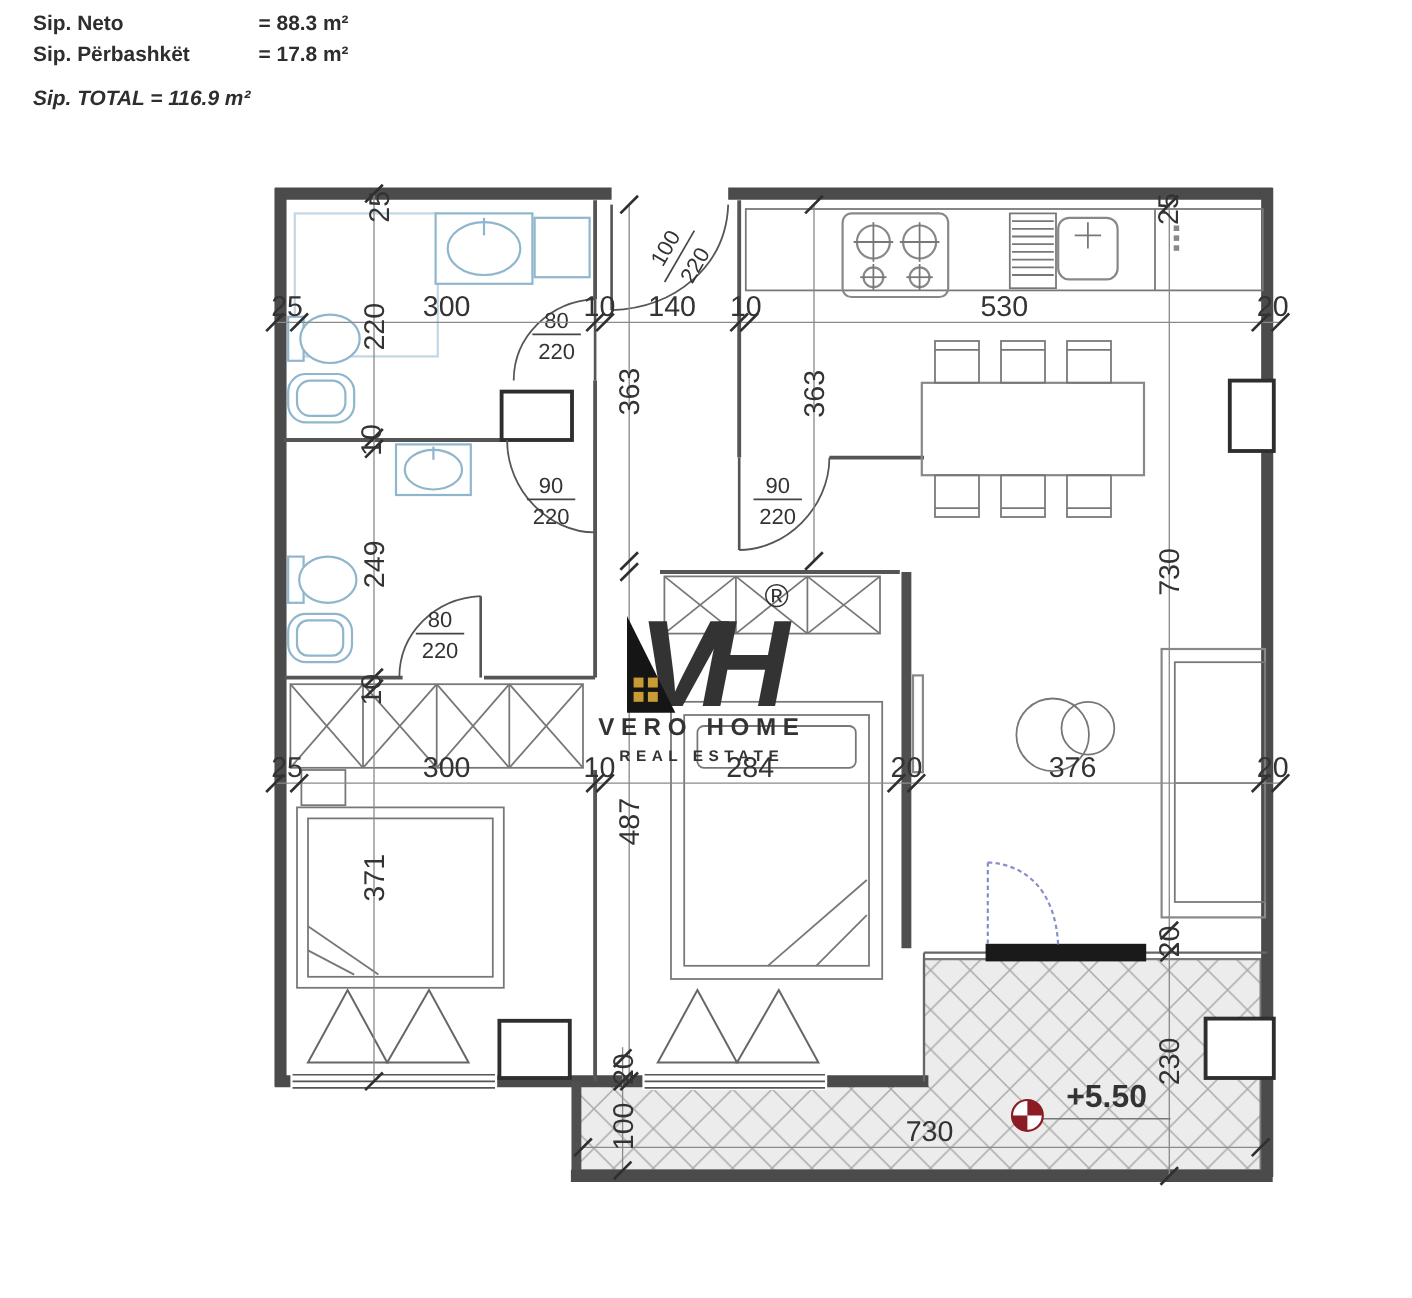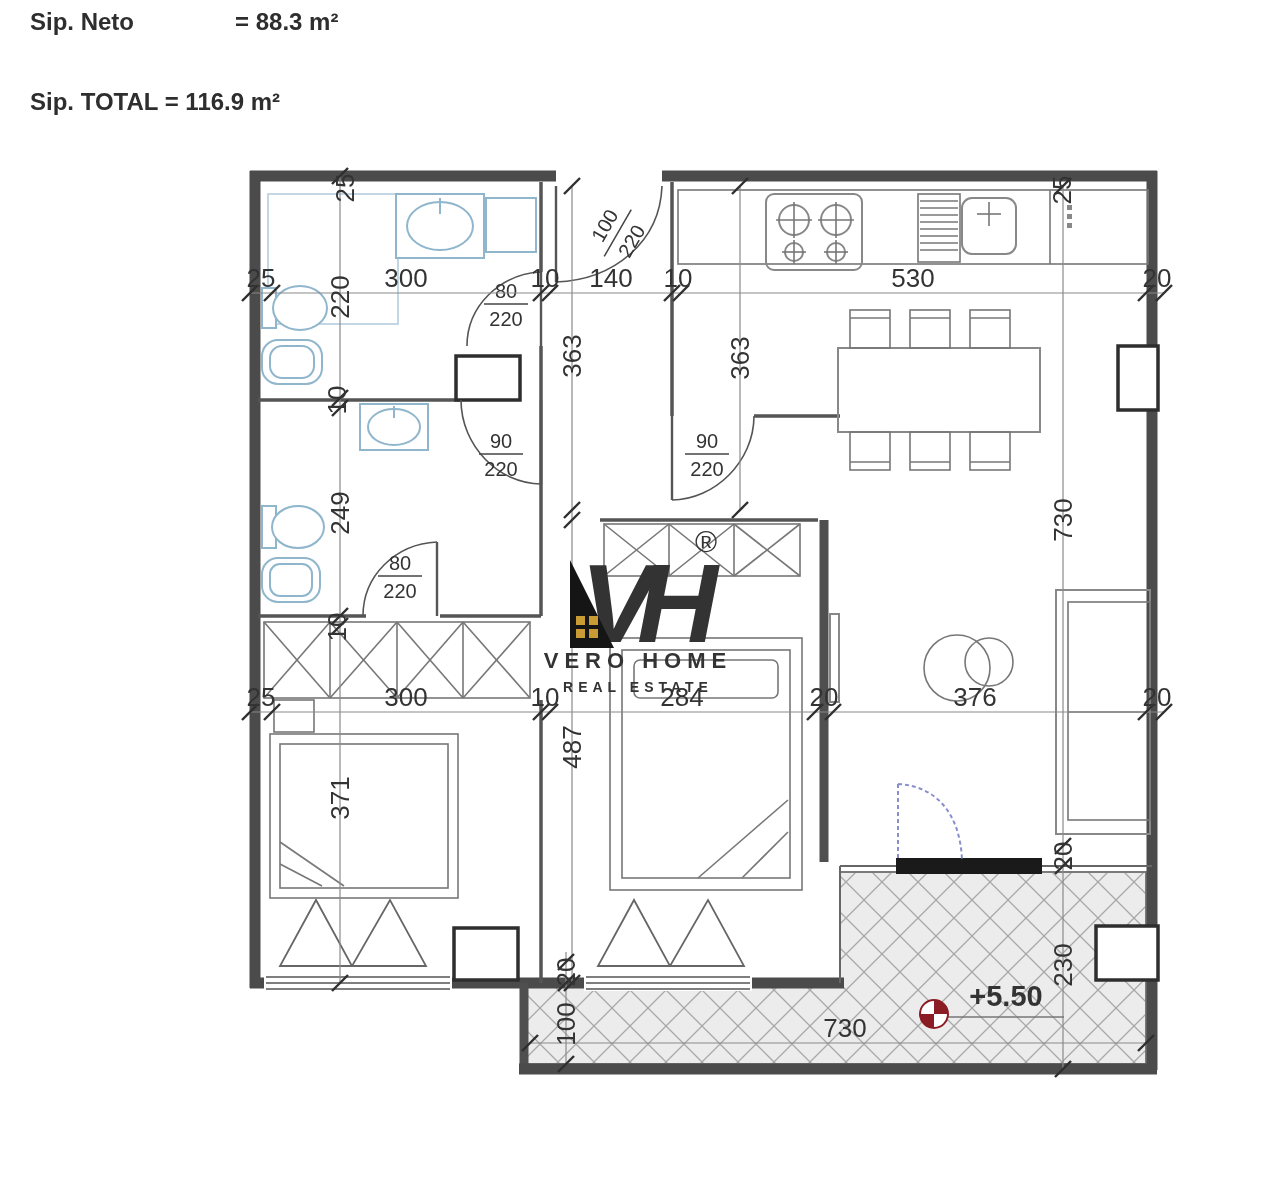--- a/index.html
+++ b/index.html
@@ -1,22 +1,22 @@
 <!DOCTYPE html>
 <html><head>
 <meta charset="utf-8">
 <style>
   html,body{margin:0;padding:0;}
   body{width:1284px;height:1180px;position:relative;background:#ffffff;
        font-family:"Liberation Sans",sans-serif;overflow:hidden;}
   .summary{position:absolute;left:30px;top:8px;color:#2e2e2e;font-weight:bold;
-           font-size:24px;line-height:28px;}
+           font-size:19px;line-height:28px;}
   .summary .row{display:flex;}
   .summary .lbl{width:205px;}
-  .summary .total{margin-top:52px;}
+  .summary .total{margin-top:12px;font-style:italic;}
   svg.plan{position:absolute;left:0;top:0;}
   svg text{font-family:"Liberation Sans",sans-serif;fill:#333;}
   .dim{font-size:26px;}
   .door-label{font-size:20px;}
   .wx{stroke:#4b4b4b;stroke-width:11;fill:none;}
   .wm{stroke:#4f4f4f;stroke-width:9;fill:none;}
   .wi{stroke:#555;stroke-width:3.5;fill:none;}
   .wt{stroke:#666;stroke-width:2;fill:none;}
   .dl{stroke:#8a8a8a;stroke-width:1.2;fill:none;}
   .tk{stroke:#2f2f2f;stroke-width:2.4;}
@@ -33,20 +33,24 @@
   .swing{stroke:#8890CC;stroke-width:2;fill:none;stroke-dasharray:4 3;}
   .red{fill:#8B1C24;}
 </style>
 </head>
 <body>
 
 <div class="summary">
   <div class="row">
     <span class="lbl">Sip. Neto</span>
     <span class="val">= 88.3 m²</span>
+  </div>
+  <div class="row">
+    <span class="lbl">Sip. Përbashkët</span>
+    <span class="val">= 17.8 m²</span>
   </div>
   <div class="total">Sip. TOTAL = 116.9 m²</div>
 </div>
 
 <svg class="plan" width="1284" height="1180" viewBox="0 0 1284 1180">
   <defs>
     <pattern id="hatch" width="36" height="36" patternUnits="userSpaceOnUse">
       <rect width="36" height="36" fill="#ececec"></rect>
       <path d="M0,0 L36,36 M-4,32 L4,40 M32,-4 L40,4" stroke="#a8a8a8" stroke-width="1.3"></path>
       <path d="M36,0 L0,36 M-4,4 L4,-4 M32,40 L40,32" stroke="#a8a8a8" stroke-width="1.3"></path>

